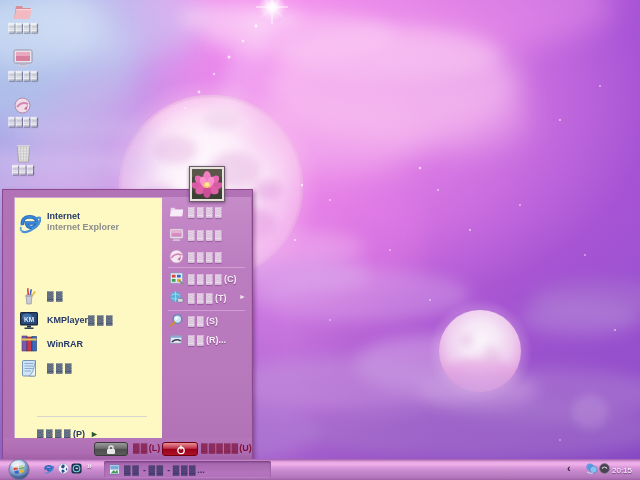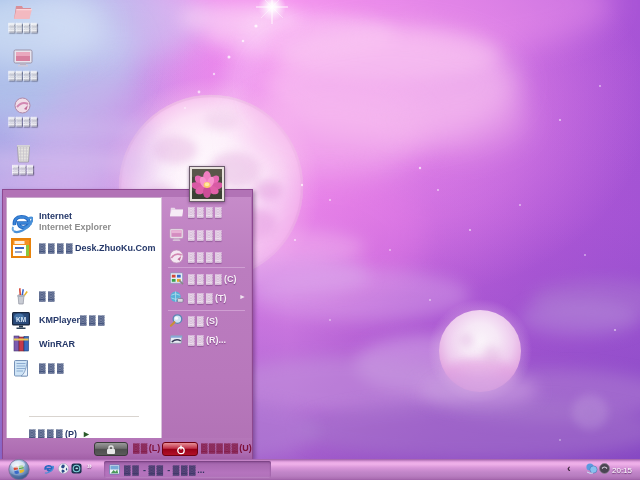--- a/index.html
+++ b/index.html
@@ -4,21 +4,21 @@
 html,body{width:640px;height:480px;overflow:hidden;font-family:"Liberation Sans",sans-serif}
 #stage{position:relative;width:640px;height:480px;overflow:hidden}
 .abs{position:absolute}
 .zh{letter-spacing:.27em;opacity:.96}
 .zhd{letter-spacing:.27em;opacity:.95}
 
 .dlbl{position:absolute;color:#fff;font-size:8.5px;font-weight:bold;text-shadow:1px 1px 1px rgba(40,40,60,.85);white-space:nowrap;text-align:center}
 .dlbl .zh{letter-spacing:.14em;opacity:.95}
 
 #menu{position:absolute;left:2px;top:189px;width:251px;height:270px;background:#b273b6;border:1px solid #8d4890;border-bottom:none;box-shadow:2px 2px 4px rgba(60,20,70,.4)}
-#lpanel{position:absolute;left:3px;top:7px;width:156px;height:254px;background:#ffffff;border:1px solid #caa8cc;border-right:1px solid #d8c2da}
+#lpanel{position:absolute;left:11px;top:7px;width:156px;height:254px;background:#fef9c3;border:1px solid #caa8cc;border-right:1px solid #d8c2da}
 #rpanel{position:absolute;left:159px;top:7px;width:89px;height:241px;background:linear-gradient(180deg,#c68bc9,#bb7dbf 30%,#b878bc 75%,#b273b6)}
 #bbar{position:absolute;left:0;top:248px;width:249px;height:21px;background:linear-gradient(180deg,#b577b9,#ad6cb2 70%,#a260a7)}
 .litem{position:absolute;left:0;width:155px;height:24px}
 .licon{position:absolute;left:4px;top:2px;width:20px;height:20px}
 .ltxt{position:absolute;left:32px;top:7px;font-size:9px;font-weight:bold;color:#26396a;white-space:nowrap}
 .ritem{position:absolute;left:0;width:89px;height:19px}
 .ricon{position:absolute;left:7px;top:2px;width:15px;height:15px}
 .rtxt{position:absolute;left:26px;top:5px;font-size:9px;font-weight:bold;color:#f7eef7;white-space:nowrap;text-shadow:0 1px 1px rgba(90,40,100,.6)}
 .rsep{position:absolute;left:6px;width:77px;height:1px;background:#cf9ed2}
 
@@ -226,31 +226,20 @@
    <svg class="licon" style="width:23px;height:23px;left:3px" viewBox="0 0 26 26">
     <path d="M5 16 Q4 7 13 6.5 Q21 6.5 22 13.5 L9.5 13.5 Q10.5 19 16 18.5 Q19.5 18 21 16" stroke="#2468c0" stroke-width="4" fill="none"></path>
     <path d="M5 16 Q4 7 13 6.5 Q21 6.5 22 13.5 L9.5 13.5 Q10.5 19 16 18.5 Q19.5 18 21 16" stroke="#3a86d8" stroke-width="2" fill="none"></path>
     <path d="M20.5 8.5 Q27.5 5.5 24.5 12 Q22 18 14 22 Q8 25 4.5 23" stroke="#4890d8" stroke-width="2.6" fill="none"></path>
     <path d="M4.5 23 Q2 21.5 3.5 18" stroke="#68a8e0" stroke-width="2" fill="none"></path>
    </svg>
    <div class="ltxt" style="top:2px">Internet</div>
    <div class="ltxt" style="top:13px;color:#8d8d8d;font-weight:bold">Internet Explorer</div>
   </div>
 
-  <div class="litem" style="top:38px">
-   <svg class="licon" viewBox="0 0 20 20">
-    <rect x="1" y="1" width="18" height="18" fill="#fff" stroke="#e8820c" stroke-width="2"></rect>
-    <rect x="2" y="2" width="16" height="5" fill="#f59023"></rect>
-    <rect x="15" y="7" width="3" height="11" fill="#8bc83e"></rect>
-    <rect x="3.5" y="3" width="10" height="3" fill="#fff" opacity=".85"></rect>
-    <rect x="4" y="9" width="9" height="2" fill="#3a66c0"></rect>
-    <rect x="4" y="13" width="7" height="2" fill="#9aa6c8"></rect>
-   </svg>
-   <div class="ltxt"><span class="zhd">▓▓▓▓</span>Desk.ZhuoKu.Com</div>
-  </div>
 
 
   <div class="litem" style="top:86px">
    <svg class="licon" viewBox="0 0 20 20">
     <path d="M7 9 L13 9 L12.2 18 L7.8 18 Z" fill="#c9ccd4" stroke="#8f93a0" stroke-width=".7"></path>
     <path d="M8.5 9 L8 2.5 L9.5 2 L10 9" fill="#d43e2e"></path>
     <path d="M10.5 9 L11.5 3 L13 3.5 L12 9.2" fill="#3a62c8"></path>
     <path d="M12.5 9.5 L15.5 5 L16.8 6 L13.8 10" fill="#e8b42a"></path>
     <rect x="6.5" y="9" width="7" height="2" fill="#aab0bc"></rect>
    </svg>

